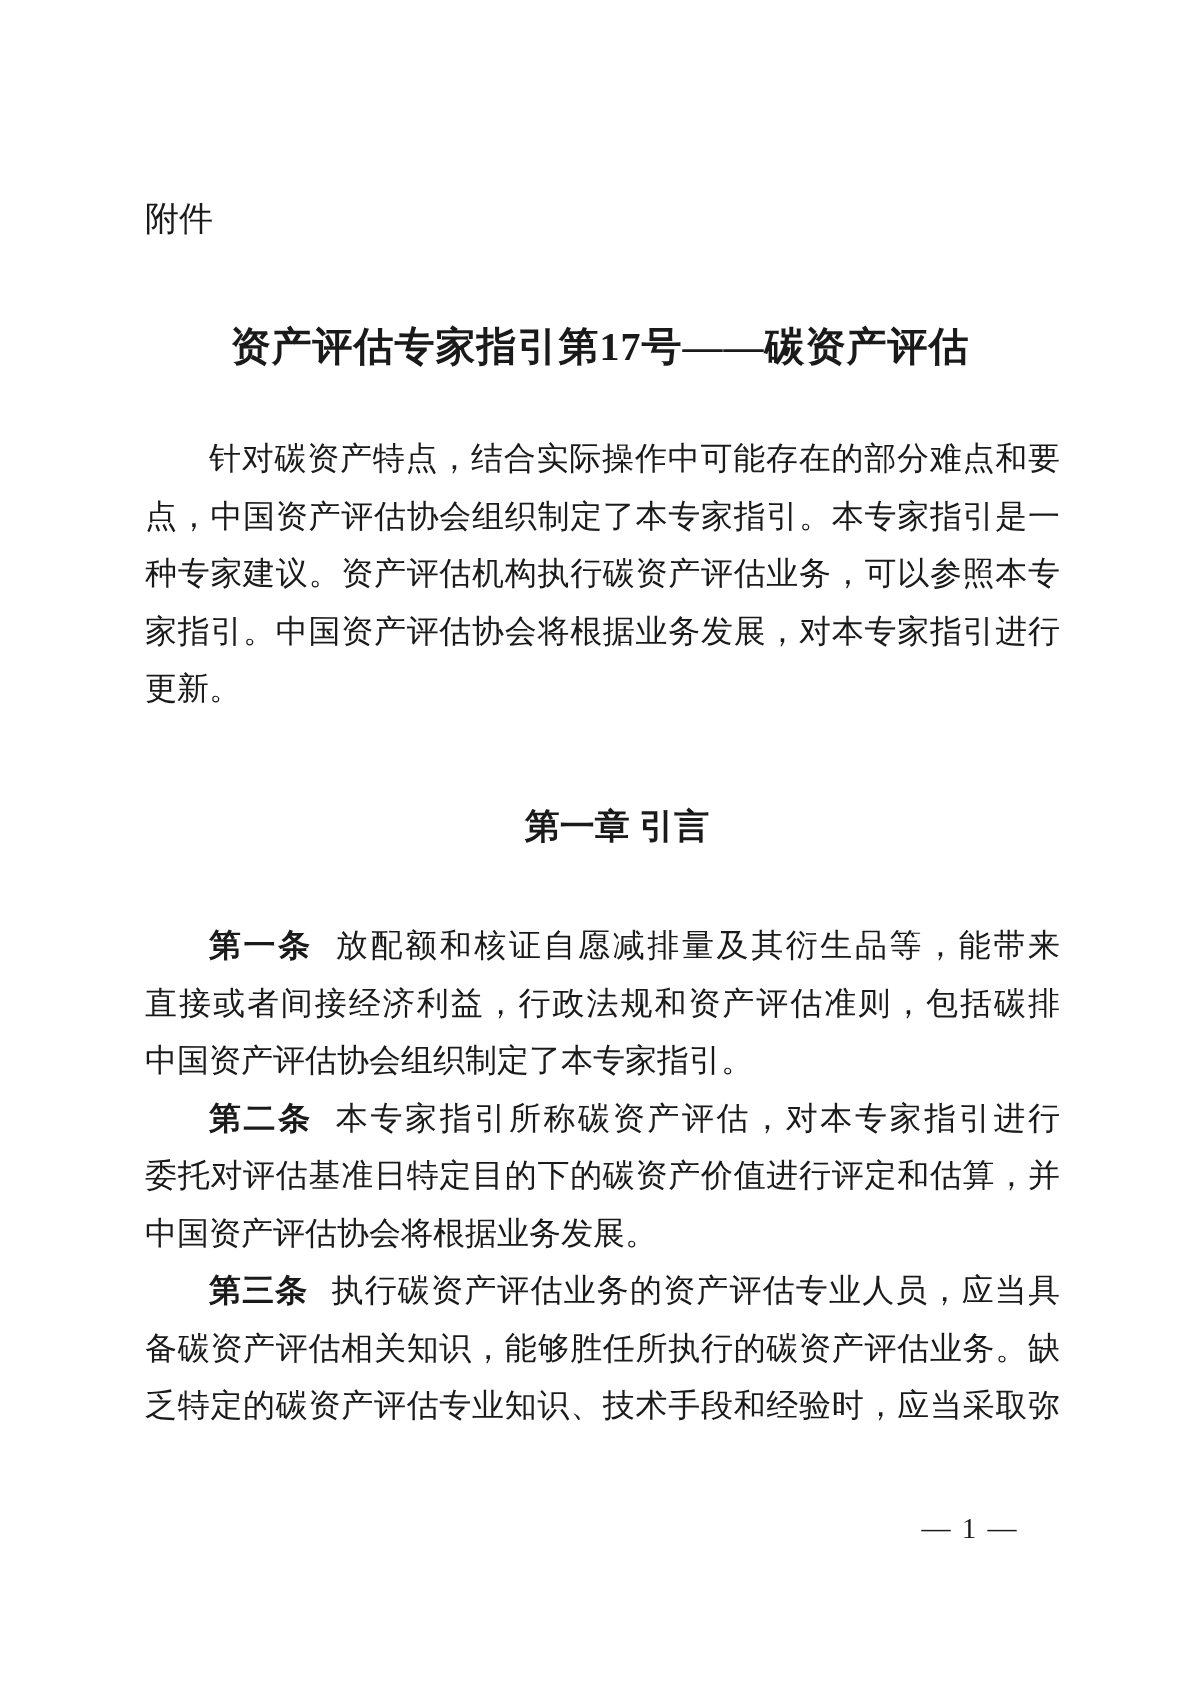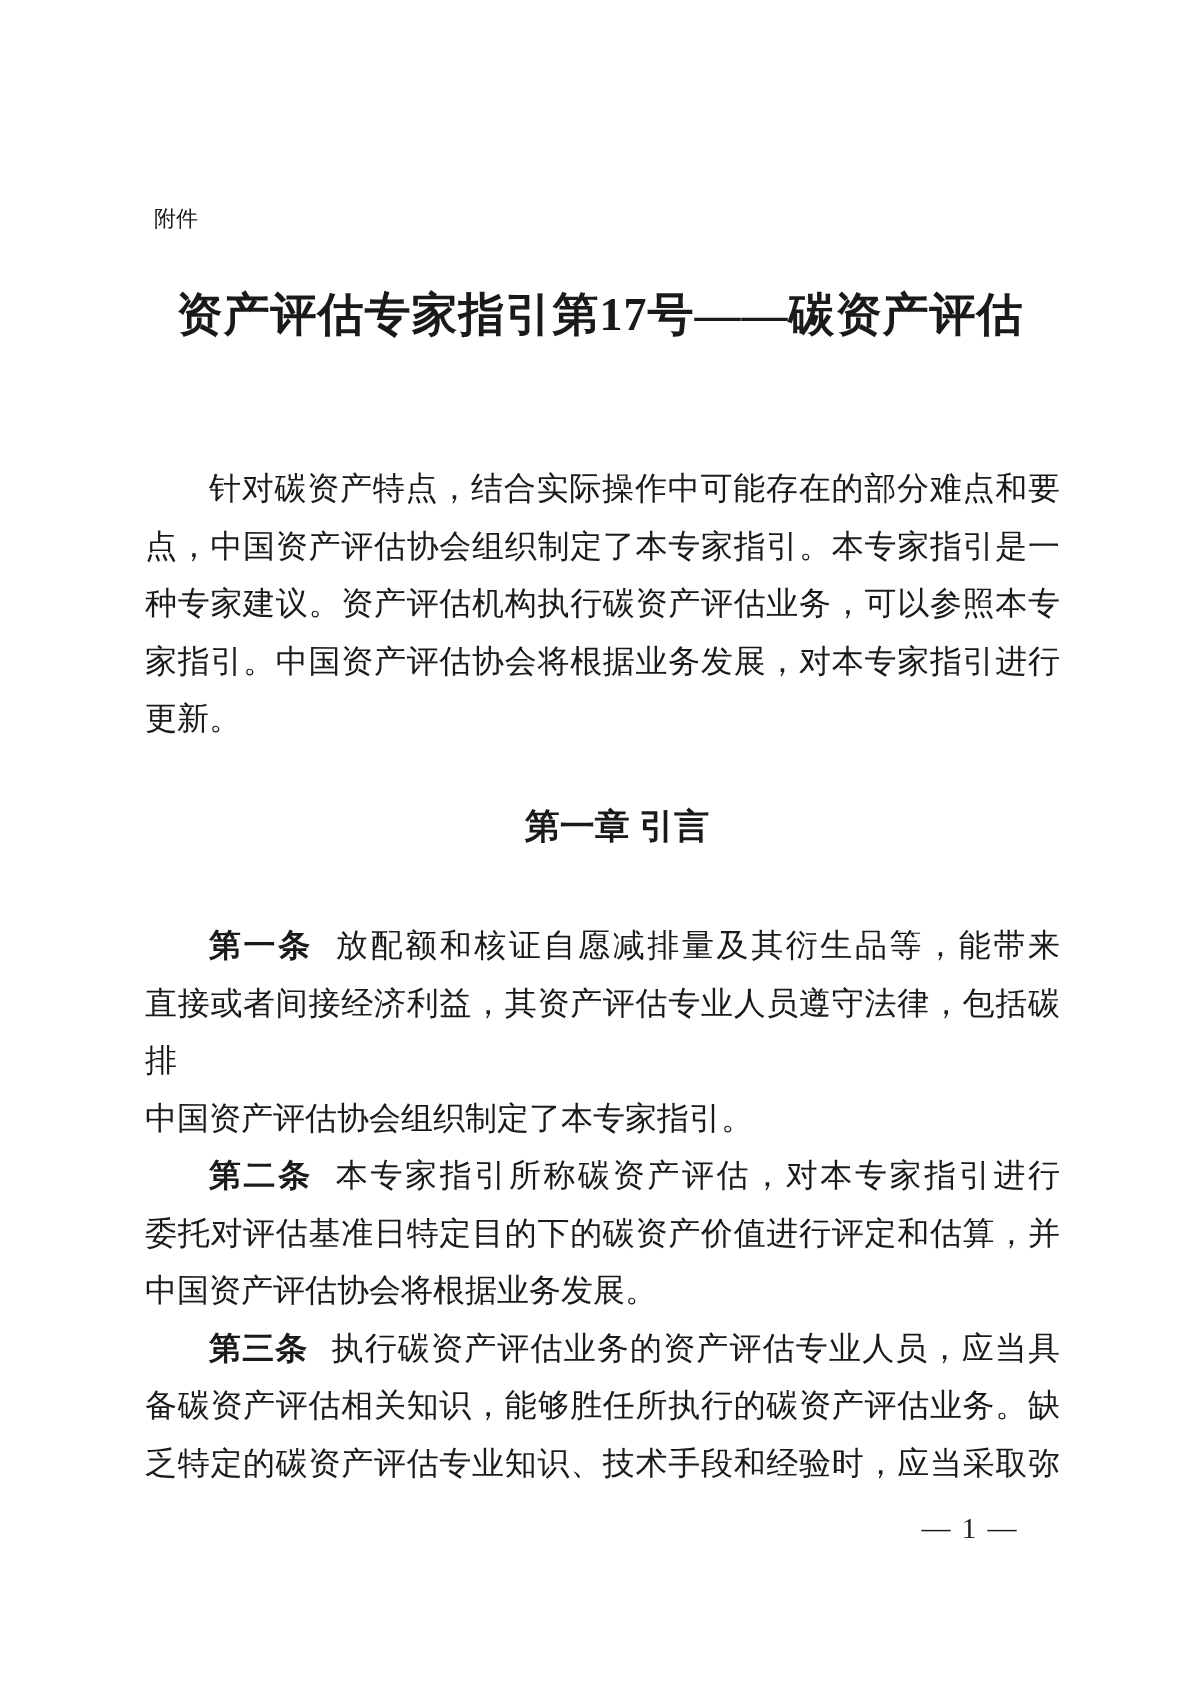--- a/index.html
+++ b/index.html
@@ -9,42 +9,42 @@
     width: 1200px;
     height: 1697px;
     background: #ffffff;
     font-family: "Liberation Serif", serif;
     color: #1a1a1a;
     overflow: hidden;
     margin: 0 auto;
   }
   .attachment {
     position: absolute;
-    left: 154px;
+    left: 145px;
     top: 198px;
-    font-size: 22px;
+    font-size: 34px;
     line-height: 42px;
   }
   .doc-title {
     position: absolute;
     left: 0;
-    top: 284px;
+    top: 316px;
     width: 100%;
     text-align: center;
-    font-size: 46px;
+    font-size: 40px;
     line-height: 62px;
     font-weight: 700;
     letter-spacing: 1px;
   }
   .text-block {
     position: absolute;
     left: 145px;
     width: 915px;
   }
-  .intro-block { top: 460px; }
+  .intro-block { top: 430px; }
   .articles-block { top: 917px; }
   .line {
     font-size: 32px;
     line-height: 57.5px;
     text-align: justify;
     text-align-last: justify;
     white-space: normal;
   }
   .indent { text-indent: 2em; }
   .lines .line:last-child { text-align-last: left; }
@@ -98,21 +98,21 @@
 
   <h2 class="chapter-heading">第一章 引言</h2>
 
   <div class="text-block articles-block">
 
     <div class="article">
       <div class="line indent">
         <span class="article-label">第一条</span><span>放配额和核证自愿减排量及其衍生品等，能带来</span>
       </div>
       <div class="lines">
-          <div class="line">直接或者间接经济利益，其资产评估专业人员遵守法律，包括碳排</div>
+          <div class="line">直接或者间接经济利益，行政法规和资产评估准则，包括碳排</div>
           <div class="line">中国资产评估协会组织制定了本专家指引。</div>
         </div>
     </div>
 
     <div class="article">
       <div class="line indent">
         <span class="article-label">第二条</span><span>本专家指引所称碳资产评估，对本专家指引进行</span>
       </div>
       <div class="lines">
           <div class="line">委托对评估基准日特定目的下的碳资产价值进行评定和估算，并</div>

